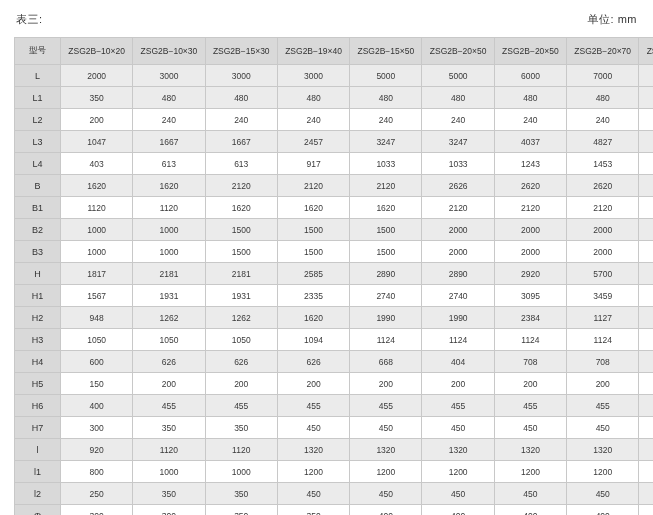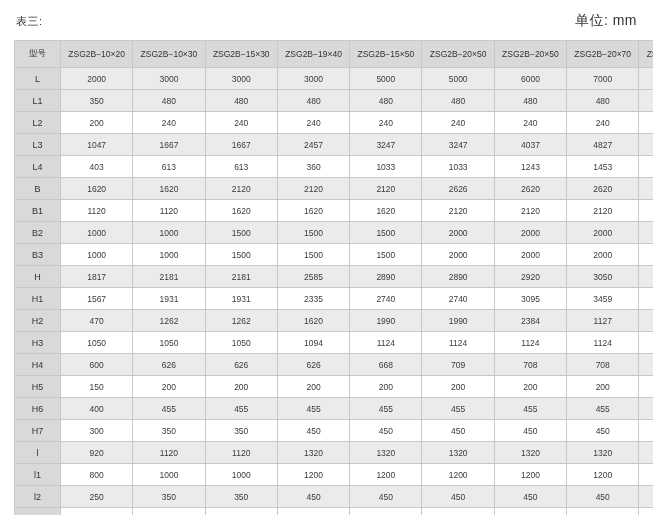--- a/index.html
+++ b/index.html
@@ -29,21 +29,21 @@
     font-size: 11px;
     color: #333;
     margin-bottom: 10px;
     padding: 0 2px;
   }
   .topbar .caption {
     font-size: 11px;
     letter-spacing: 0.5px;
   }
   .topbar .unit {
-    font-size: 14px;
+    font-size: 11px;
     letter-spacing: 0.5px;
   }
   table.spec {
     border-collapse: collapse;
     width: 625px;
     margin: 0 auto;
     table-layout: fixed;
   }
   table.spec th, table.spec td {
     border: 1px solid #c8c8c8;
@@ -168,21 +168,21 @@
         <td>3247</td>
         <td>4037</td>
         <td>4827</td>
         <td>5617</td>
       </tr>
       <tr class="plain">
         <td class="rowhead">L4</td>
         <td>403</td>
         <td>613</td>
         <td>613</td>
-        <td>360</td>
+        <td>917</td>
         <td>1033</td>
         <td>1033</td>
         <td>1243</td>
         <td>1453</td>
         <td>1663</td>
       </tr>
       <tr class="shade">
         <td class="rowhead">B</td>
         <td>1620</td>
         <td>1620</td>
@@ -232,38 +232,38 @@
       </tr>
       <tr class="shade">
         <td class="rowhead">H</td>
         <td>1817</td>
         <td>2181</td>
         <td>2181</td>
         <td>2585</td>
         <td>2890</td>
         <td>2890</td>
         <td>2920</td>
-        <td>3050</td>
+        <td>5700</td>
         <td>3125</td>
       </tr>
       <tr class="plain">
         <td class="rowhead">H1</td>
         <td>1567</td>
         <td>1931</td>
         <td>1931</td>
         <td>2335</td>
         <td>2740</td>
         <td>2740</td>
         <td>3095</td>
         <td>3459</td>
         <td>3822</td>
       </tr>
       <tr class="shade">
         <td class="rowhead">H2</td>
-        <td>470</td>
+        <td>948</td>
         <td>1262</td>
         <td>1262</td>
         <td>1620</td>
         <td>1990</td>
         <td>1990</td>
         <td>2384</td>
         <td>1127</td>
         <td>3112</td>
       </tr>
       <tr class="plain">
@@ -278,21 +278,21 @@
         <td>1124</td>
         <td>1124</td>
       </tr>
       <tr class="shade">
         <td class="rowhead">H4</td>
         <td>600</td>
         <td>626</td>
         <td>626</td>
         <td>626</td>
         <td>668</td>
-        <td>709</td>
+        <td>404</td>
         <td>708</td>
         <td>708</td>
         <td>708</td>
       </tr>
       <tr class="plain">
         <td class="rowhead">H5</td>
         <td>150</td>
         <td>200</td>
         <td>200</td>
         <td>200</td>

